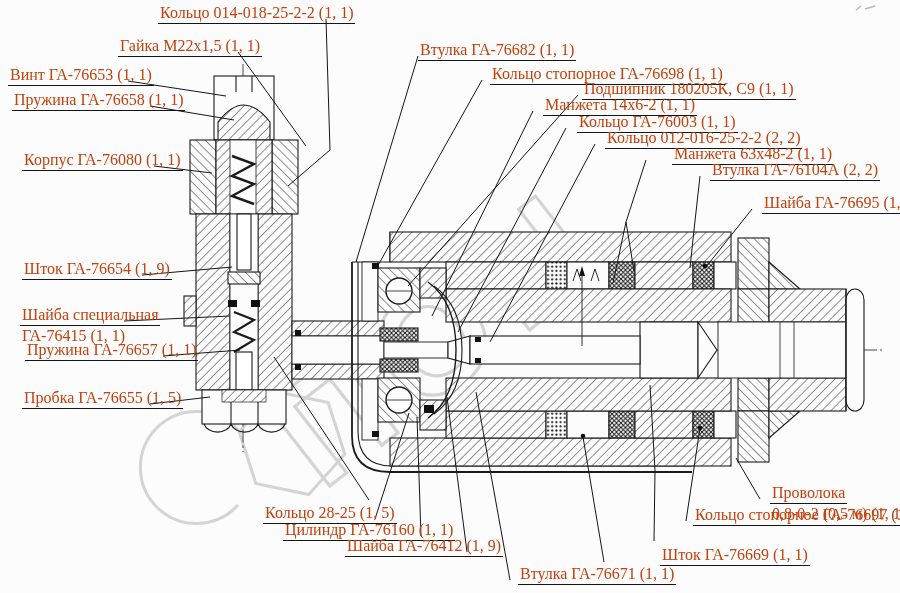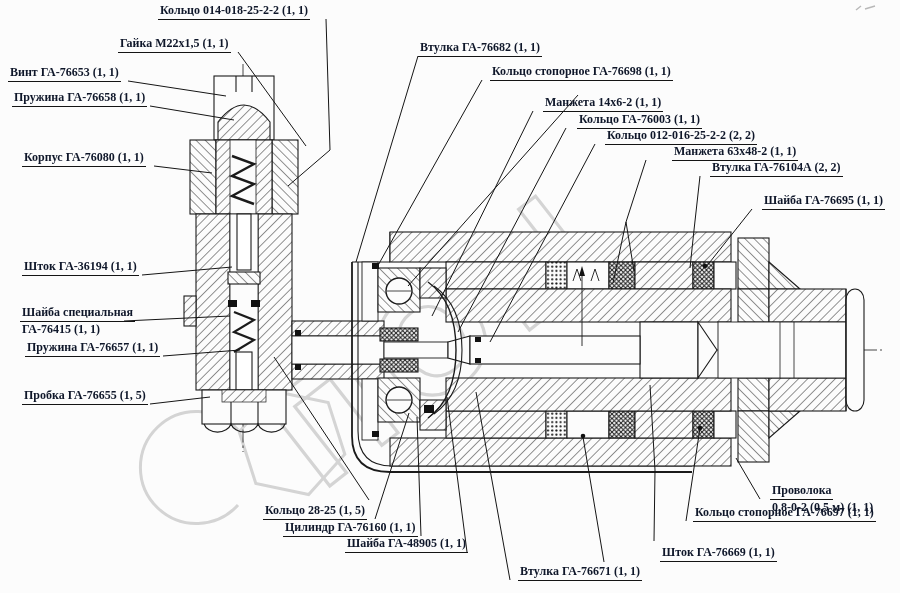--- a/index.html
+++ b/index.html
@@ -1,19 +1,19 @@
 <!DOCTYPE html>
 <html><head>
 <meta charset="utf-8">
 <style>
   html,body{margin:0;padding:0;background:#e8e8e8;}
   .stage{position:relative;width:900px;height:593px;background:#fcfcfc;overflow:hidden;
          font-family:"Liberation Serif", serif;}
   .stage svg{position:absolute;left:0;top:0;}
-  .co{position:absolute;font-weight:bold;font-size:12px;line-height:1.15;color:#0f172a;
+  .co{position:absolute;font-weight:normal;font-size:16px;line-height:1.15;color:#c2410c;
       white-space:nowrap;z-index:3;}
   .co .u{display:inline-block;border-bottom:1.4px solid #141414;padding:0 2px 1px 2px;}
   .co .l2{display:block;padding:1px 2px 0 2px;}
   .wm-text{font-family:"Liberation Sans", sans-serif;font-weight:bold;}
 </style>
 </head>
 <body>
 
 <div class="stage">
 
@@ -219,33 +219,34 @@
     <circle cx="705" cy="266" r="2.3" fill="#111" stroke="none"></circle>
     <circle cx="700" cy="428" r="2.3" fill="#111" stroke="none"></circle>
   </g>
 </svg>
 
 <div class="co" style="left:158px;top:4px"><span class="u">Кольцо 014-018-25-2-2 (1, 1)</span></div>
 <div class="co" style="left:118px;top:37px"><span class="u">Гайка М22х1,5 (1, 1)</span></div>
 <div class="co" style="left:8px;top:66px"><span class="u">Винт ГА-76653 (1, 1)</span></div>
 <div class="co" style="left:12px;top:91px"><span class="u">Пружина ГА-76658 (1, 1)</span></div>
 <div class="co" style="left:22px;top:151px"><span class="u">Корпус ГА-76080 (1, 1)</span></div>
-<div class="co" style="left:22px;top:260px"><span class="u">Шток ГА-36194 (1, 1)</span></div>
+<div class="co" style="left:22px;top:260px"><span class="u">Шток ГА-76654 (1, 9)</span></div>
 <div class="co" style="left:20px;top:306px"><span class="u">Шайба специальная</span><span class="l2">ГА-76415 (1, 1)</span></div>
 <div class="co" style="left:25px;top:341px"><span class="u">Пружина ГА-76657 (1, 1)</span></div>
 <div class="co" style="left:22px;top:389px"><span class="u">Пробка ГА-76655 (1, 5)</span></div>
 <div class="co" style="left:418px;top:41px"><span class="u">Втулка ГА-76682 (1, 1)</span></div>
 <div class="co" style="left:490px;top:65px"><span class="u">Кольцо стопорное ГА-76698 (1, 1)</span></div>
+<div class="co" style="left:582px;top:80px"><span class="u">Подшипник 180205К, С9 (1, 1)</span></div>
 <div class="co" style="left:543px;top:96px"><span class="u">Манжета 14х6-2 (1, 1)</span></div>
 <div class="co" style="left:577px;top:113px"><span class="u">Кольцо ГА-76003 (1, 1)</span></div>
 <div class="co" style="left:605px;top:129px"><span class="u">Кольцо 012-016-25-2-2 (2, 2)</span></div>
 <div class="co" style="left:672px;top:145px"><span class="u">Манжета 63х48-2 (1, 1)</span></div>
 <div class="co" style="left:710px;top:161px"><span class="u">Втулка ГА-76104А (2, 2)</span></div>
 <div class="co" style="left:762px;top:194px"><span class="u">Шайба ГА-76695 (1, 1)</span></div>
 <div class="co" style="left:263px;top:504px"><span class="u">Кольцо 28-25 (1, 5)</span></div>
 <div class="co" style="left:283px;top:521px"><span class="u">Цилиндр ГА-76160 (1, 1)</span></div>
-<div class="co" style="left:345px;top:537px"><span class="u">Шайба ГА-48905 (1, 1)</span></div>
+<div class="co" style="left:345px;top:537px"><span class="u">Шайба ГА-76412 (1, 9)</span></div>
 <div class="co" style="left:518px;top:565px"><span class="u">Втулка ГА-76671 (1, 1)</span></div>
 <div class="co" style="left:660px;top:546px"><span class="u">Шток ГА-76669 (1, 1)</span></div>
 <div class="co" style="left:693px;top:506px"><span class="u">Кольцо стопорное ГА-76697 (1, 1)</span></div>
 <div class="co" style="left:770px;top:484px"><span class="u">Проволока</span><span class="l2">0,8-0-2 (0,5 м) (1, 1)</span></div>
 
 </div>
 
 </body></html>

